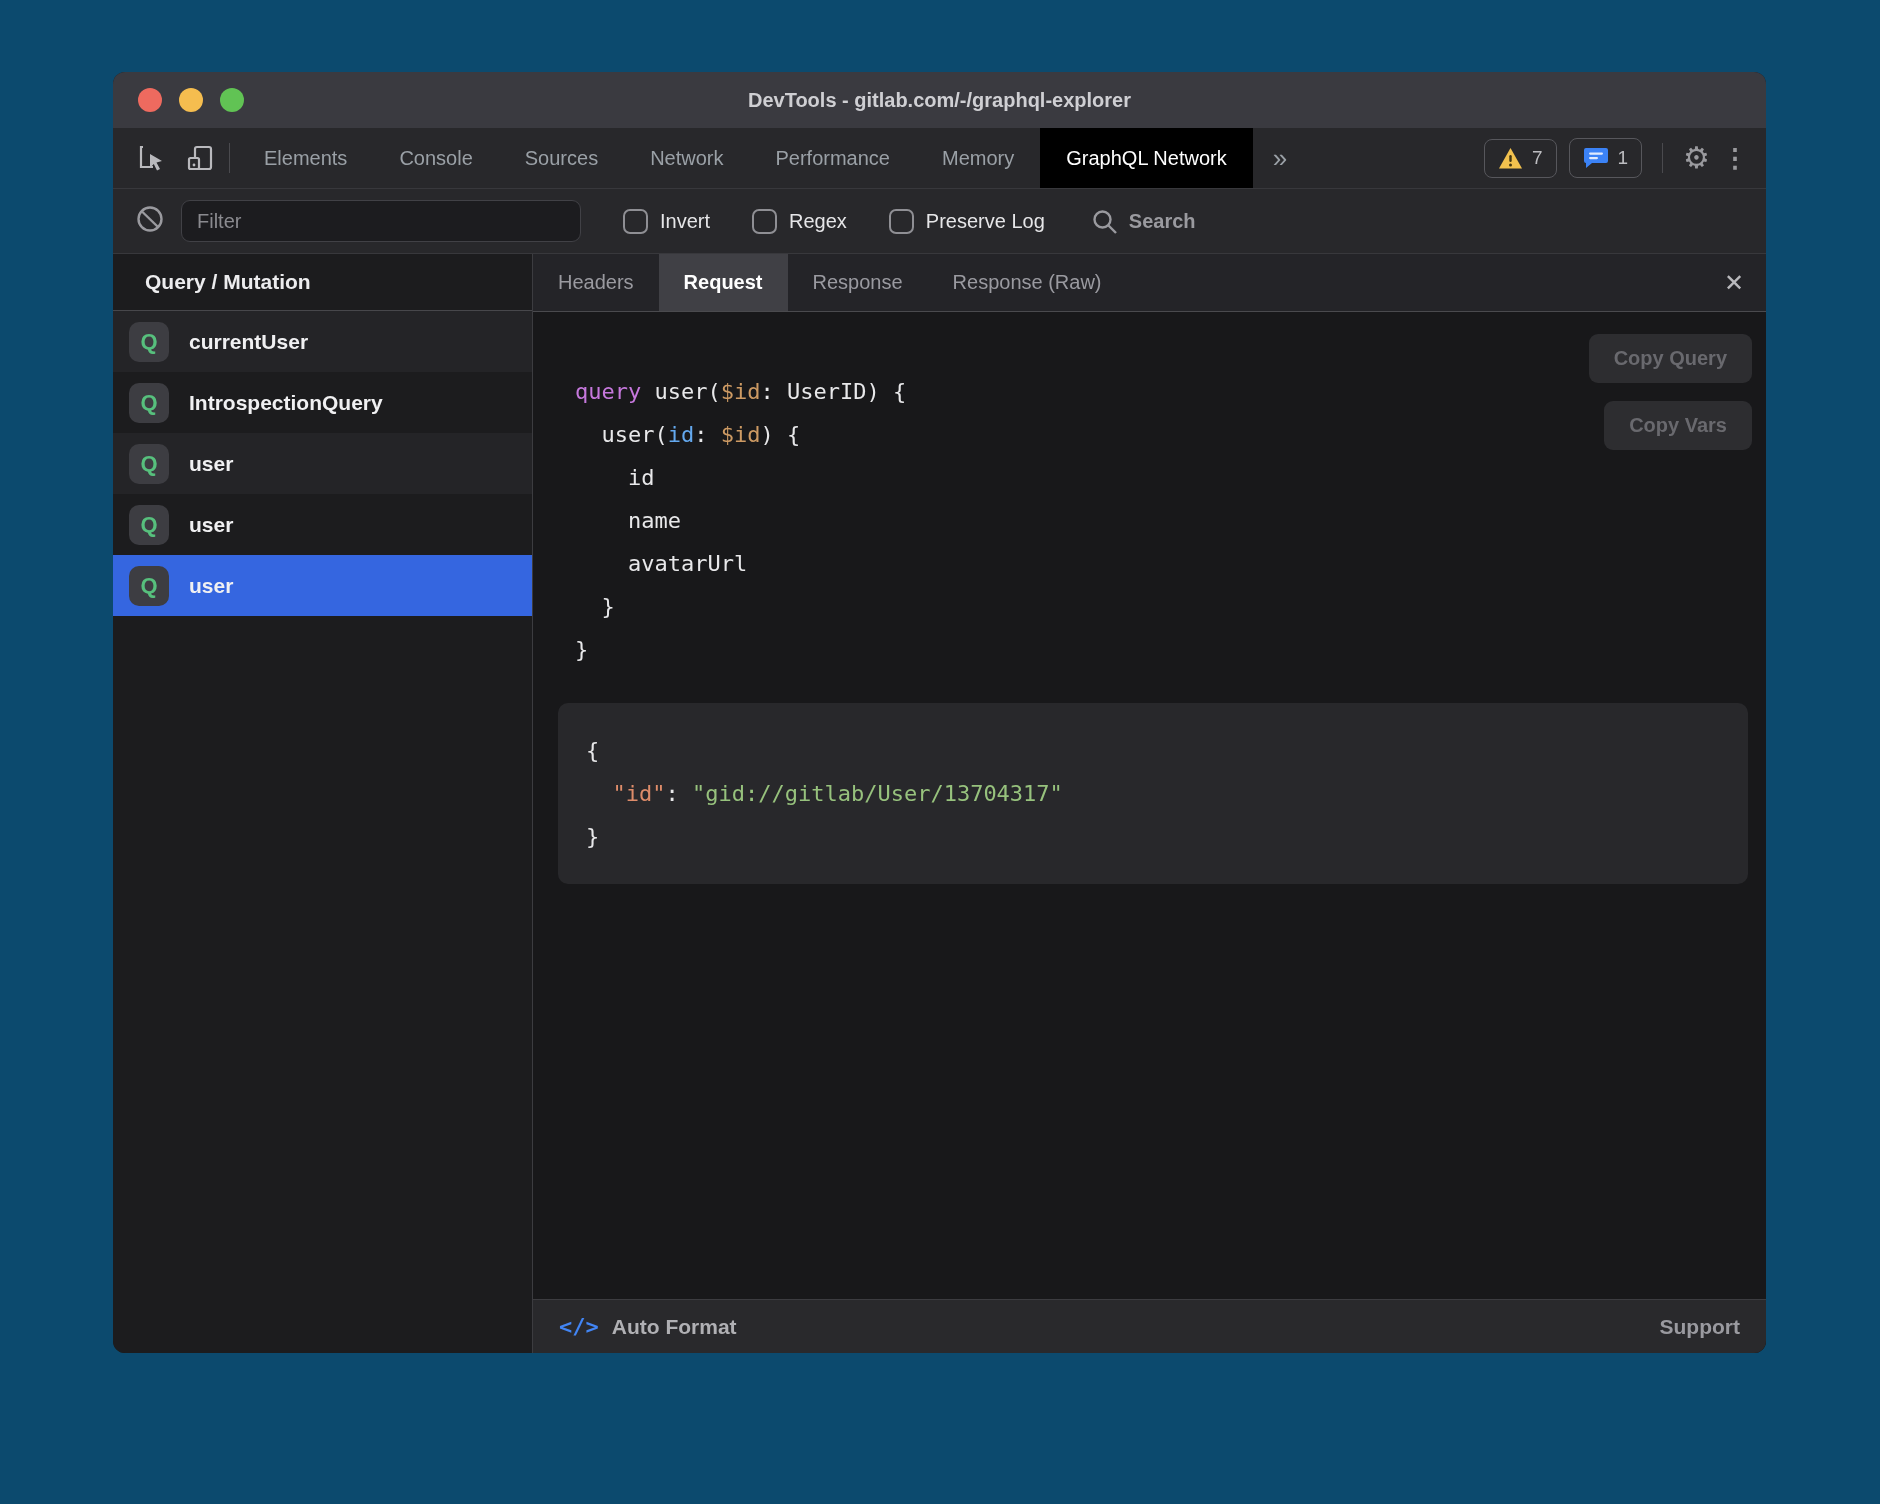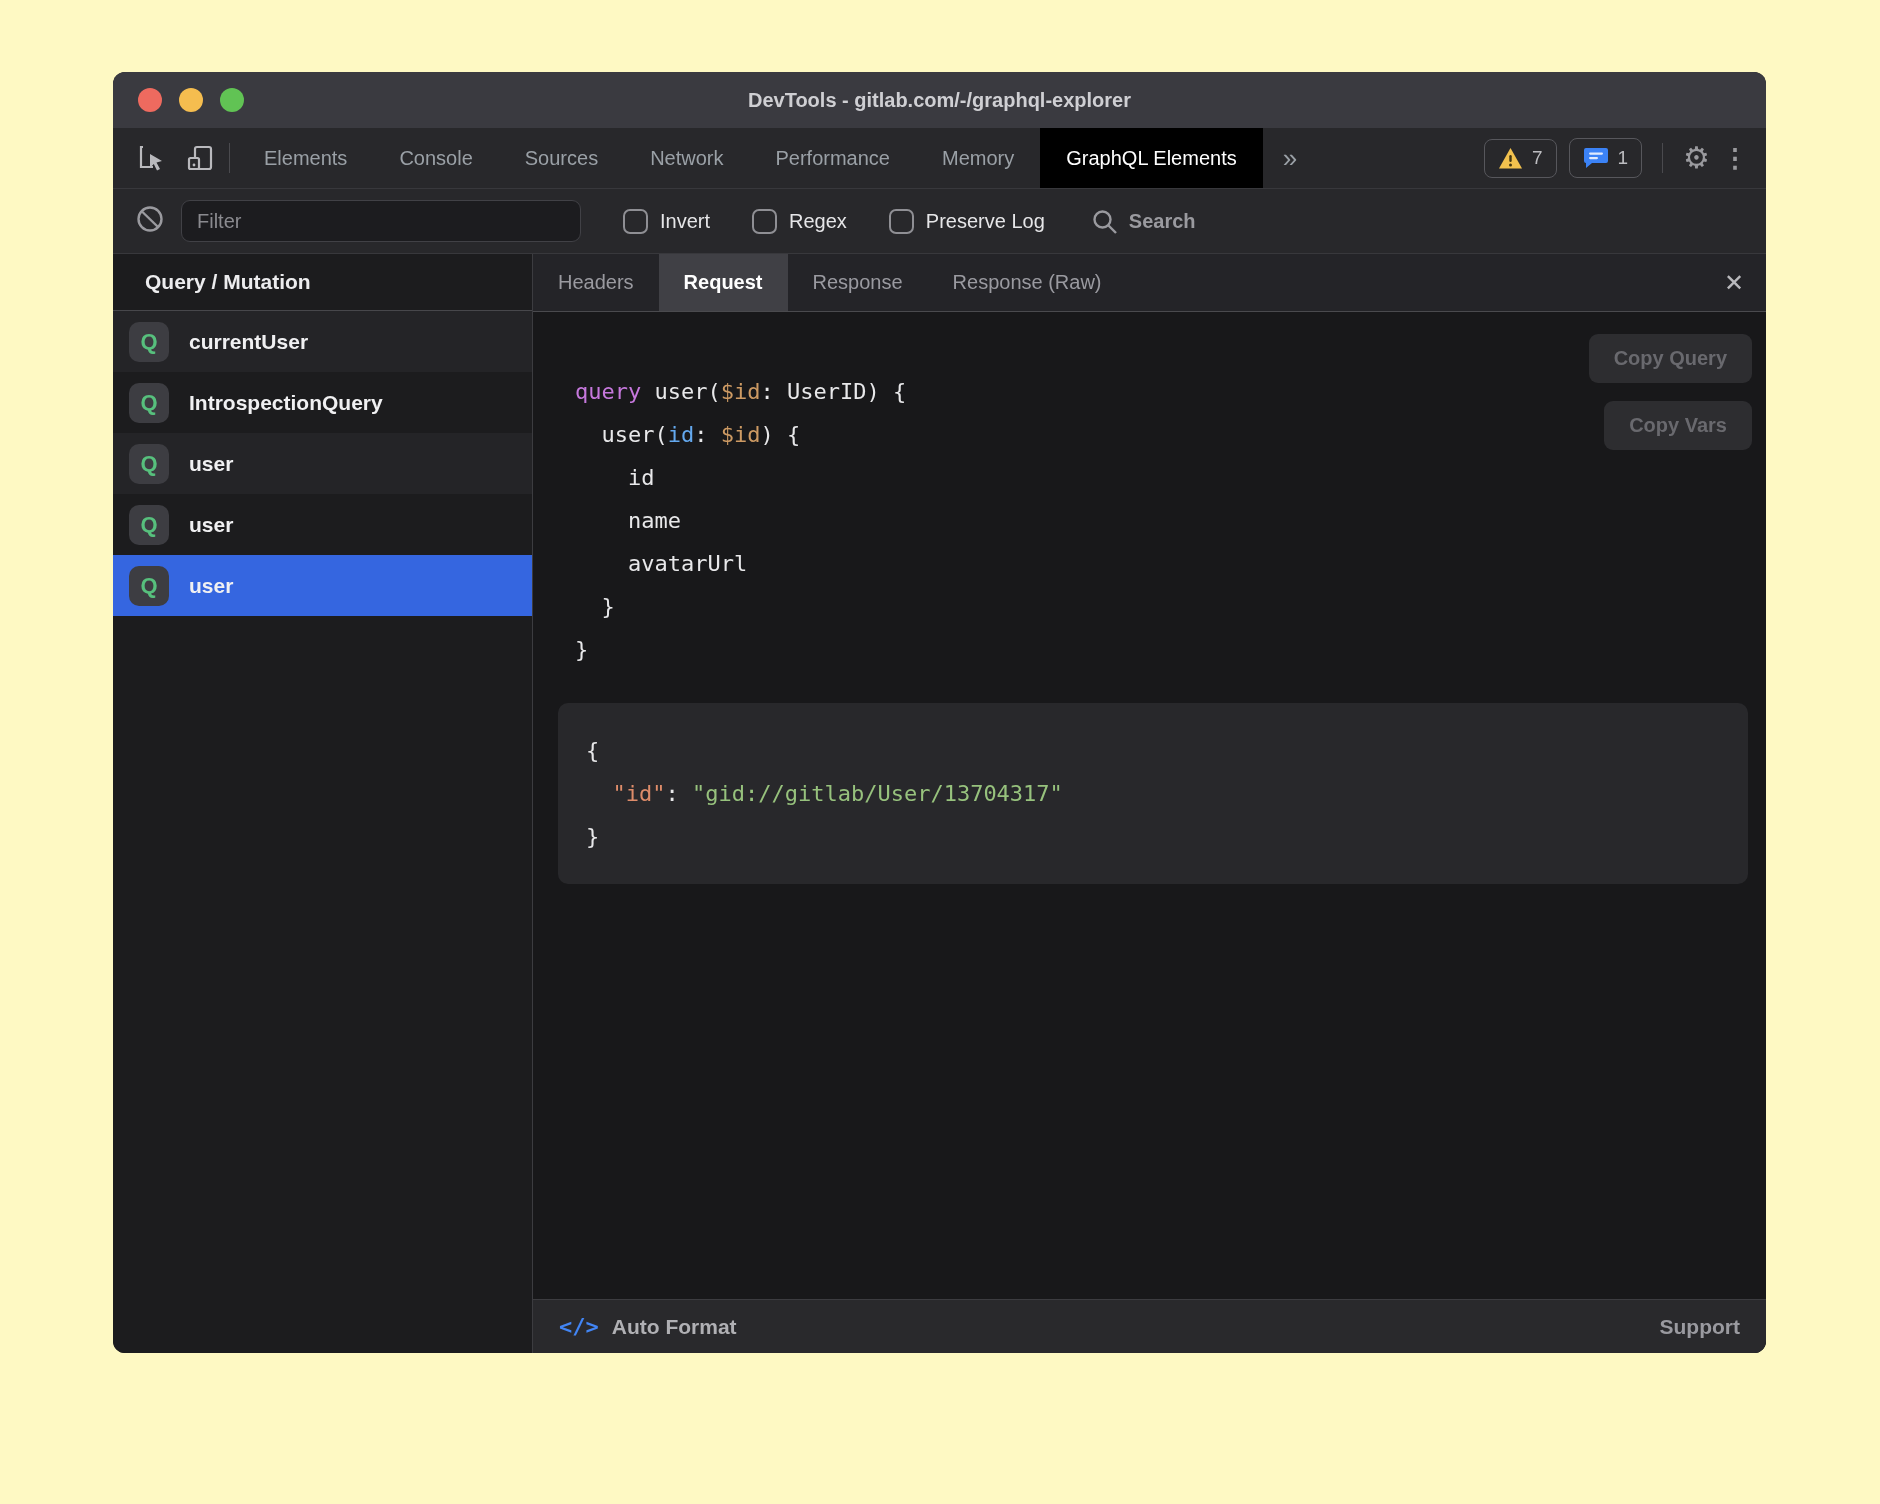--- a/index.html
+++ b/index.html
@@ -1,17 +1,17 @@
 <!DOCTYPE html>
 <html><head>
 <meta charset="utf-8">
 <style>
   * { margin:0; padding:0; box-sizing:border-box; }
   html,body { width:1880px; height:1504px; background:#000; font-family:"Liberation Sans", sans-serif; }
-  #stage { position:relative; width:1880px; height:1504px; background:#fef9c3; overflow:hidden; }
+  #stage { position:relative; width:1880px; height:1504px; background:#0c4a6e; overflow:hidden; }
 
   
   .window { position:absolute; left:113px; top:72px; width:1653px; height:1281px;
             background:#1b1b1d; border-radius:12px; overflow:hidden;
             display:flex; flex-direction:column; }
 
   
   .titlebar { height:56px; background:#3a3a40; display:flex; align-items:center; position:relative; flex:0 0 auto; }
   .traffic { display:flex; gap:17px; margin-left:25px; }
   .light { width:24px; height:24px; border-radius:50%; }
@@ -114,21 +114,21 @@
         </span>
       </div>
       <span class="vsep"></span>
       <div class="tabs" id="main-tabs">
           <div class="tab">Elements</div>
           <div class="tab">Console</div>
           <div class="tab">Sources</div>
           <div class="tab">Network</div>
           <div class="tab">Performance</div>
           <div class="tab">Memory</div>
-          <div class="tab selected">GraphQL Elements</div>
+          <div class="tab selected">GraphQL Network</div>
         </div>
       <span class="overflow-chevron">»</span>
       <div class="tabbar-right">
         <span class="badge-pill">
           <svg width="25" height="23" viewBox="0 0 25 23">
             <path d="M12.5 1 L24 21.5 H1 Z" fill="#f2c14e"></path>
             <rect x="11.3" y="8" width="2.4" height="7" rx="1.2" fill="#413511"></rect>
             <circle cx="12.5" cy="18" r="1.5" fill="#413511"></circle>
           </svg>
           <span class="count">7</span>

